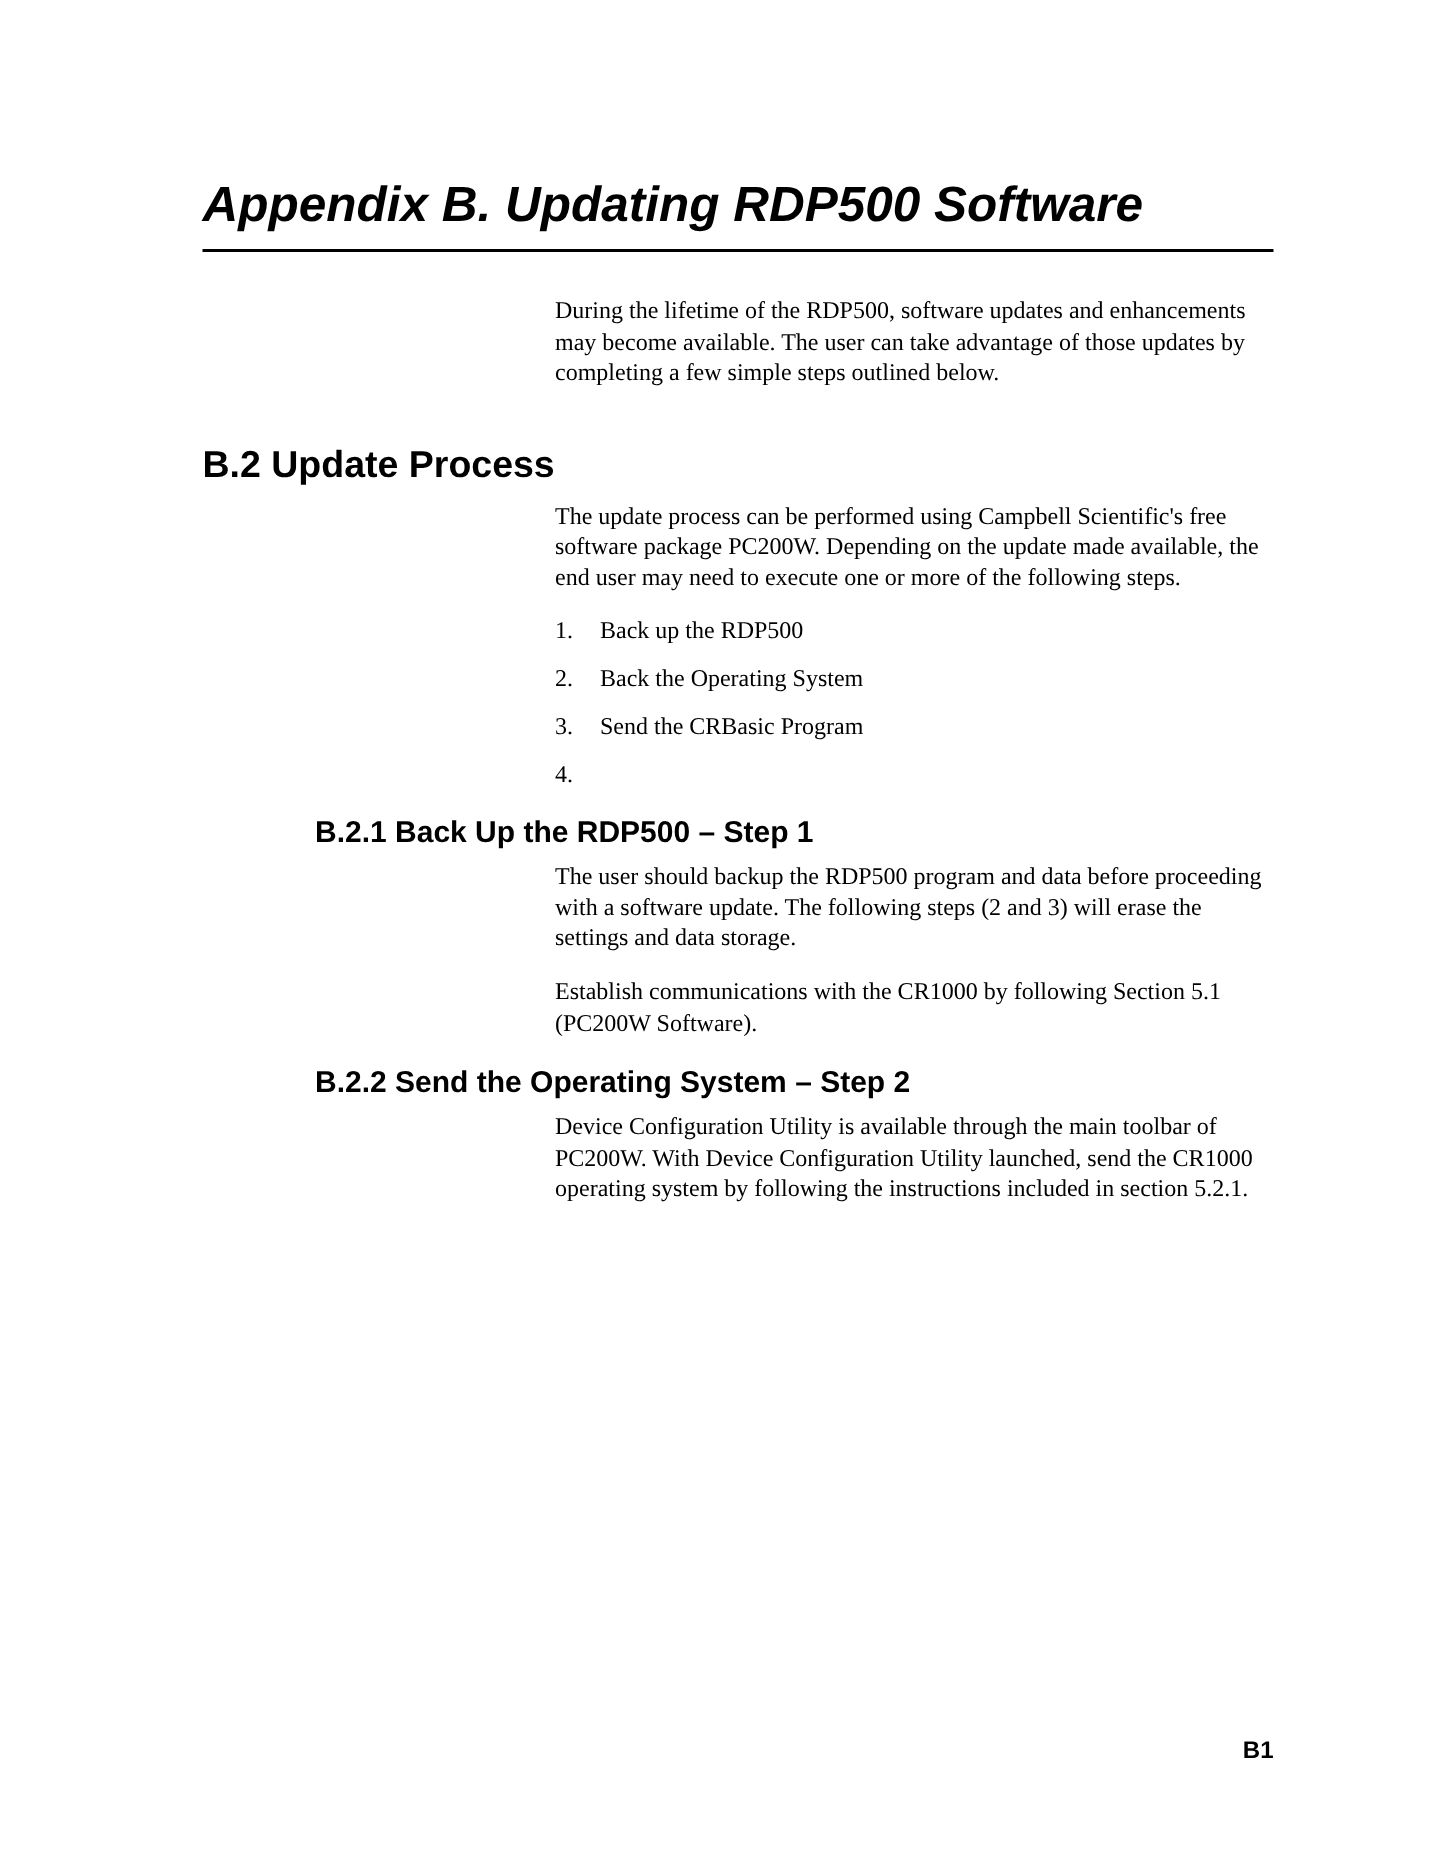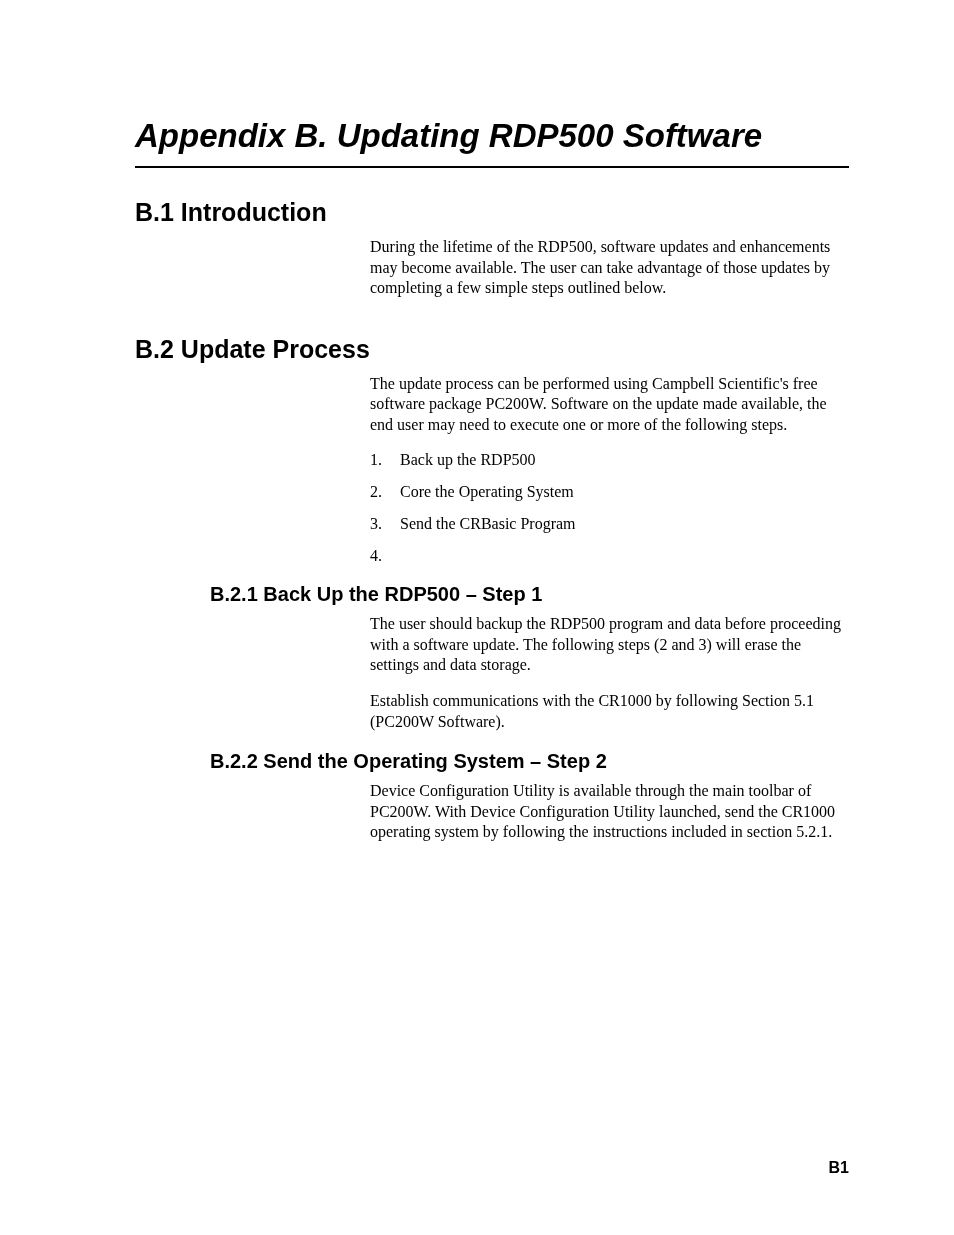--- a/index.html
+++ b/index.html
@@ -73,36 +73,35 @@
       text-align: center;
     }
   </style>
 </head>
 <body>
 
 <div class="page">
 
   <h1 class="appendix-title">Appendix B.  Updating RDP500 Software</h1>
 
-  <h2 class="h1">B.1  Introduction</h2>
   <p class="body-block">During the lifetime of the RDP500, software updates and enhancements may become available. The user can take advantage of those updates by completing a few simple steps outlined below.</p>
 
   <div class="section-gap"></div>
 
   <h2 class="h1">B.2  Update Process</h2>
-  <p class="body-block">The update process can be performed using Campbell Scientific's free software package PC200W. Software on the update made available, the end user may need to execute one or more of the following steps.</p>
+  <p class="body-block">The update process can be performed using Campbell Scientific's free software package PC200W. Depending on the update made available, the end user may need to execute one or more of the following steps.</p>
 
   <div class="ol">
     <div class="ol-item">
       <span class="ol-num">1.</span>
       <span>Back up the RDP500</span>
     </div>
     <div class="ol-item">
       <span class="ol-num">2.</span>
-      <span>Core the Operating System</span>
+      <span>Back the Operating System</span>
     </div>
     <div class="ol-item">
       <span class="ol-num">3.</span>
       <span>Send the CRBasic Program</span>
     </div>
     <div class="ol-item">
       <span class="ol-num">4.</span>
     </div>
   </div>
 

